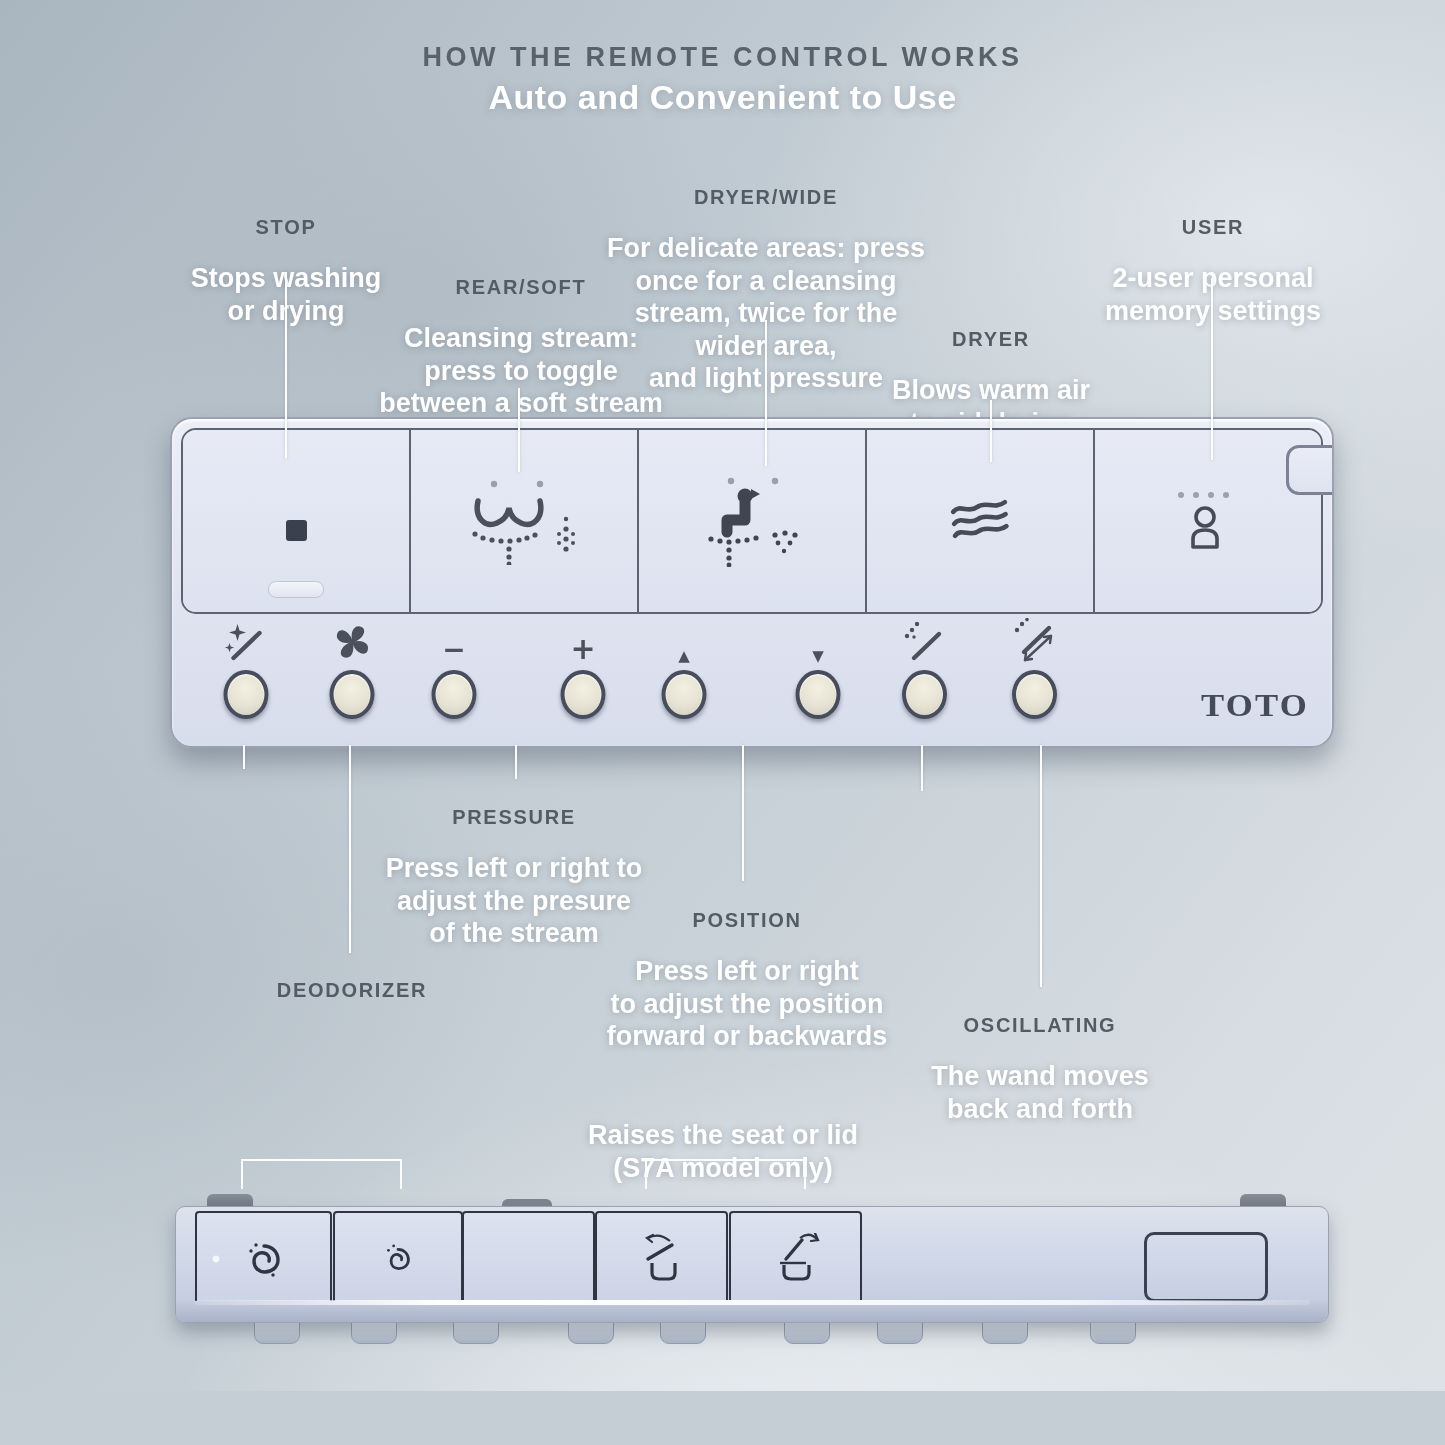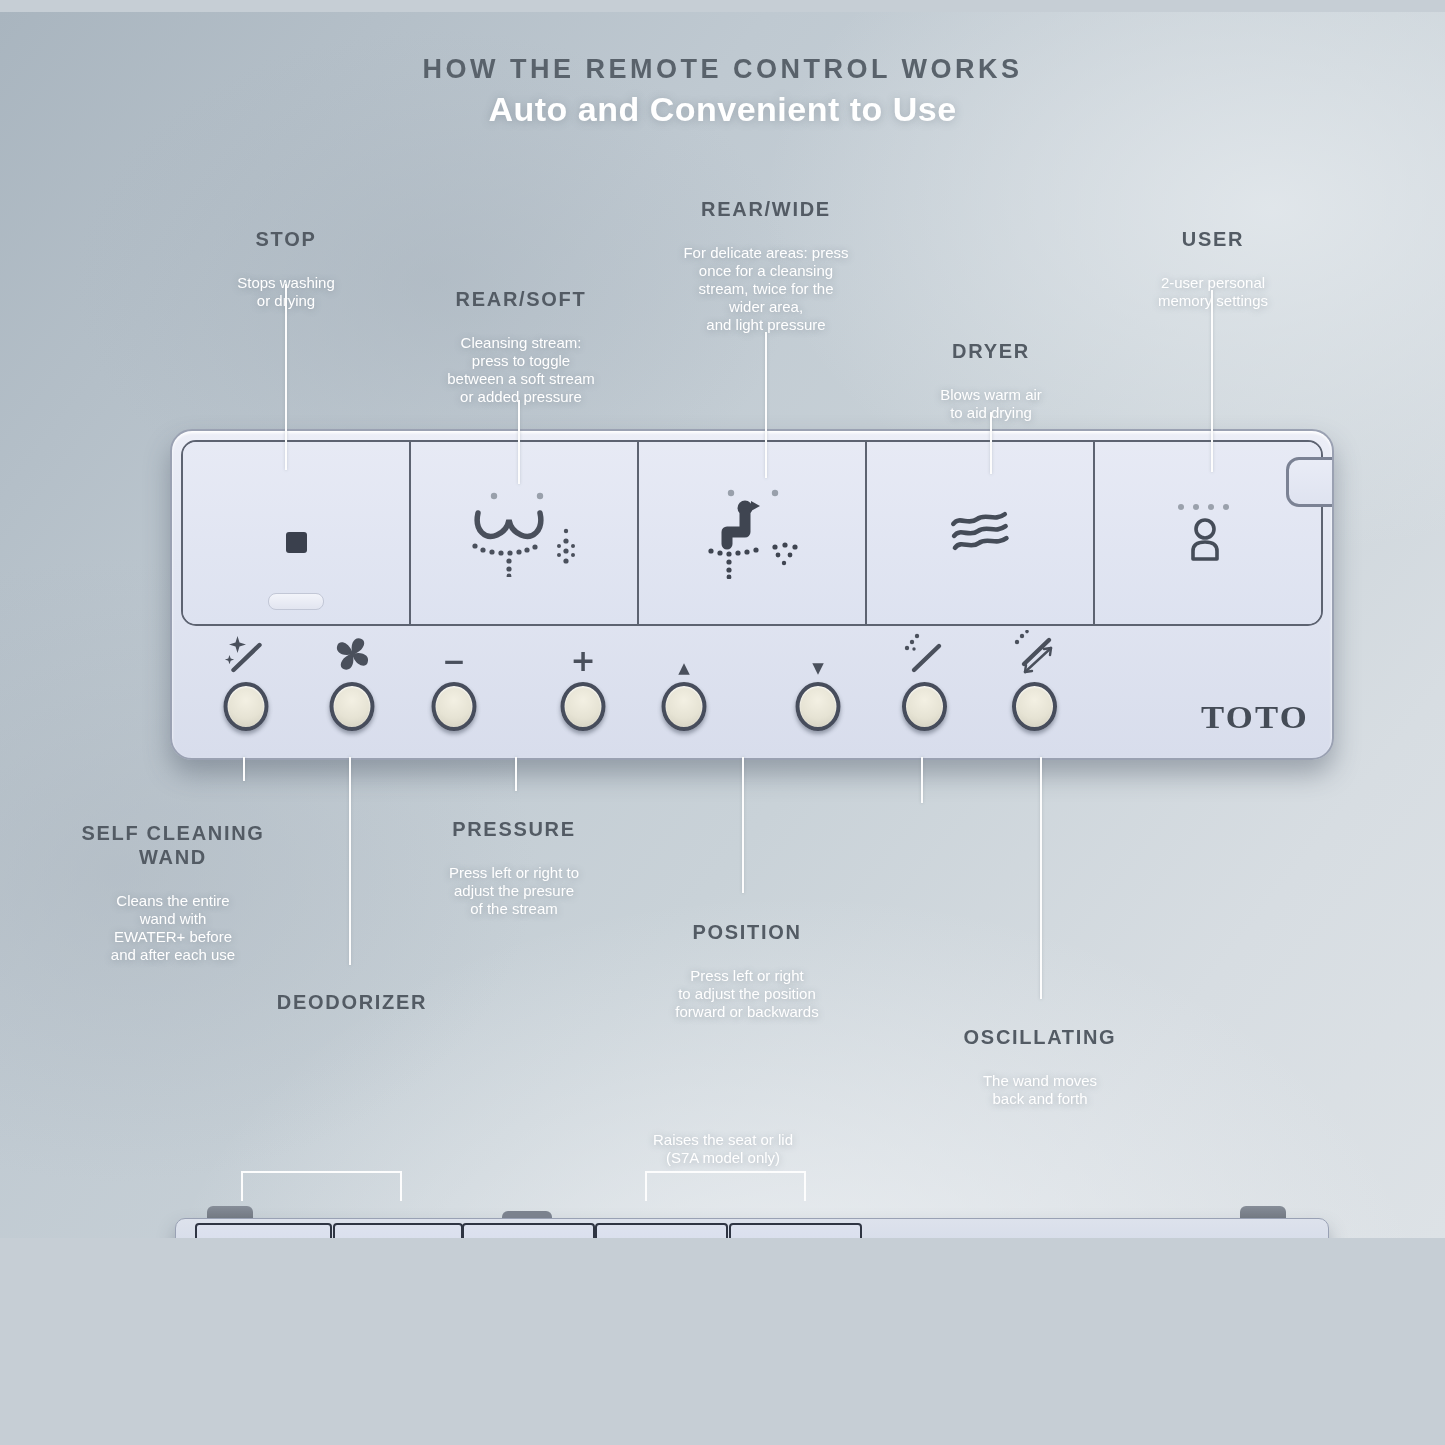--- a/index.html
+++ b/index.html
@@ -1,33 +1,33 @@
 <!DOCTYPE html>
 <html><head>
 <meta charset="utf-8">
 <style>
   html,body{margin:0;padding:0;background:#c6ced5;}
   #canvas{
-    position:relative;width:1445px;height:1226px;overflow:hidden;margin:12px auto;
+    position:relative;width:1445px;height:1391px;overflow:hidden;margin:0 auto;
     font-family:"Liberation Sans", sans-serif;
     background:
       radial-gradient(820px 560px at 88% 16%, rgba(228,233,237,.85), rgba(228,233,237,0) 62%),
       radial-gradient(700px 520px at 8% 70%, rgba(173,183,192,.55), rgba(173,183,192,0) 60%),
       radial-gradient(1100px 760px at 55% 108%, rgba(238,241,244,.9), rgba(238,241,244,0) 58%),
       radial-gradient(600px 420px at 30% 22%, rgba(168,179,189,.5), rgba(168,179,189,0) 60%),
       linear-gradient(128deg,#a9b5bf 0%,#bfc9d1 32%,#c9d2d8 58%,#d7dde2 82%,#dde2e6 100%);
   }
   .ttl{position:absolute;left:50%;transform:translateX(-50%);white-space:nowrap;
        font-weight:700;color:#59626b;font-size:27px;letter-spacing:3.5px;}
   .sub{position:absolute;left:50%;transform:translateX(-50%);white-space:nowrap;
        font-weight:700;color:#ffffff;font-size:34px;letter-spacing:.5px;
        text-shadow:0 1px 8px rgba(90,100,112,.35);}
   .lbl{position:absolute;transform:translateX(-50%);text-align:center;white-space:pre-line;line-height:1.2;}
   .lbl .h{font-size:20px;font-weight:700;letter-spacing:1.7px;color:#535b64;margin-bottom:4px;}
-  .lbl .b{font-size:15px;font-weight:400;color:#ffffff;text-shadow:0 1px 7px rgba(90,100,112,.4);}
+  .lbl .b{font-size:27px;font-weight:700;color:#ffffff;text-shadow:0 1px 7px rgba(90,100,112,.4);}
   .vline{position:absolute;width:2px;background:#fdfdfd;transform:translateX(-50%);z-index:6;
          box-shadow:0 0 3px rgba(120,130,140,.35);}
   .bracket{position:absolute;border:2px solid #fdfdfd;border-bottom:none;z-index:6;}
   
   .remote{position:absolute;left:170px;top:417px;width:1160px;height:327px;border-radius:22px;
           background:linear-gradient(180deg,#eceef7 0%,#e2e6f2 40%,#d8ddec 100%);
           border:2px solid #9aa1b2;box-shadow:0 14px 26px rgba(64,74,90,.38), inset 0 2px 3px #ffffff;
           overflow:hidden;z-index:3;}
   .bank{position:absolute;left:9px;right:9px;top:9px;height:182px;border:2px solid #5d6371;
         border-radius:15px;display:flex;overflow:hidden;background:#dfe3f0;}
@@ -84,21 +84,21 @@
 or drying</div>
   </div>
   <div class="lbl" style="left:521px;top:256px">
     <div class="h">REAR/SOFT</div>
     <div class="b">Cleansing stream:
 press to toggle
 between a soft stream
 or added pressure</div>
   </div>
   <div class="lbl" style="left:766px;top:166px">
-    <div class="h">REAR/WIDE</div>
+    <div class="h">DRYER/WIDE</div>
     <div class="b">For delicate areas: press
 once for a cleansing
 stream,  twice for the
 wider area,
 and light pressure</div>
   </div>
   <div class="lbl" style="left:991px;top:308px">
     <div class="h">DRYER</div>
     <div class="b">Blows warm air
 to aid drying</div>
@@ -311,28 +311,20 @@
     </div>
   </div>
 
   <div class="vline" style="left:244px;top:745px;height:24px"></div>
   <div class="vline" style="left:350px;top:745px;height:208px"></div>
   <div class="vline" style="left:516px;top:745px;height:34px"></div>
   <div class="vline" style="left:743px;top:745px;height:136px"></div>
   <div class="vline" style="left:922px;top:745px;height:46px"></div>
   <div class="vline" style="left:1041px;top:745px;height:242px"></div>
 
-  <div class="lbl" style="left:173px;top:790px">
-    <div class="h">SELF CLEANING
-WAND</div>
-    <div class="b">Cleans the entire
-wand with
-EWATER+ before
-and after each use</div>
-  </div>
   <div class="lbl" style="left:514px;top:786px">
     <div class="h">PRESSURE</div>
     <div class="b">Press left or right to
 adjust the presure
 of the stream</div>
   </div>
   <div class="lbl" style="left:747px;top:889px">
     <div class="h">POSITION</div>
     <div class="b">Press left or right
 to adjust the position

